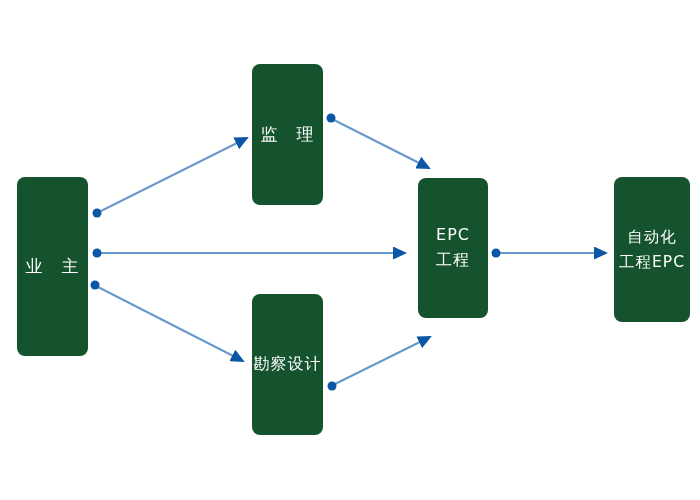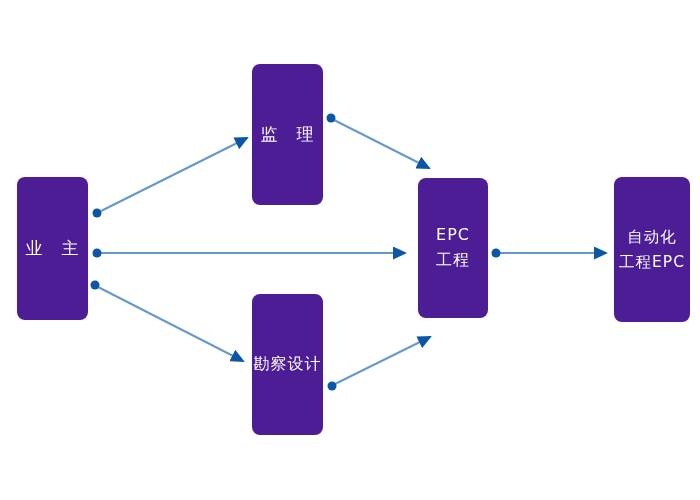--- a/index.html
+++ b/index.html
@@ -17,34 +17,34 @@
   }
   .connector-layer {
     position: absolute;
     left: 0;
     top: 0;
     width: 700px;
     height: 500px;
   }
   .node {
     position: absolute;
-    background: #4c1d95;
+    background: #14532d;
     border-radius: 8px;
     display: flex;
     align-items: center;
     justify-content: center;
     color: #ffffff;
     text-align: center;
   }
   .node .label {
     white-space: pre-line;
     line-height: 1.55;
     letter-spacing: 1px;
   }
-  .node-owner        { left: 17px;  top: 177px; width: 71px; height: 143px; font-size: 17px; }
+  .node-owner        { left: 17px;  top: 177px; width: 71px; height: 179px; font-size: 17px; }
   .node-supervision  { left: 252px; top: 64px;  width: 71px; height: 141px; font-size: 17px; }
   .node-survey       { left: 252px; top: 294px; width: 71px; height: 141px; font-size: 16px; letter-spacing: 0.5px; text-align: center; }
   .node-epc          { left: 418px; top: 178px; width: 70px; height: 140px; font-size: 16px; }
   .node-automation   { left: 614px; top: 177px; width: 76px; height: 145px; font-size: 15.5px; }
 </style>
 </head>
 <body>
 
 <div class="canvas">
 

